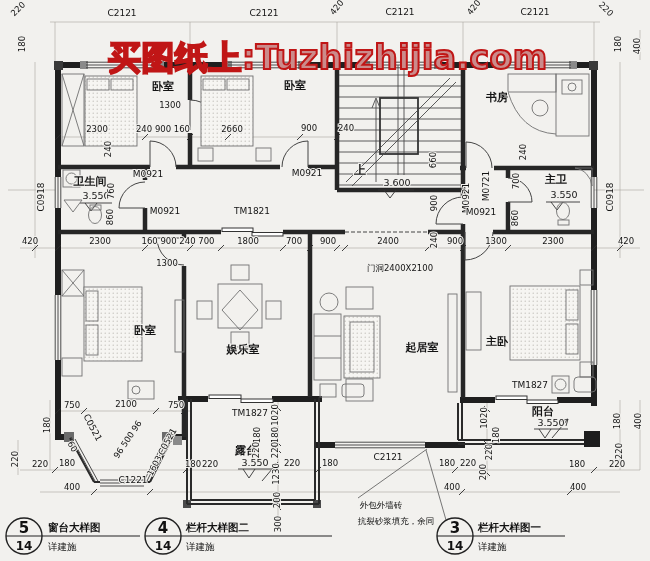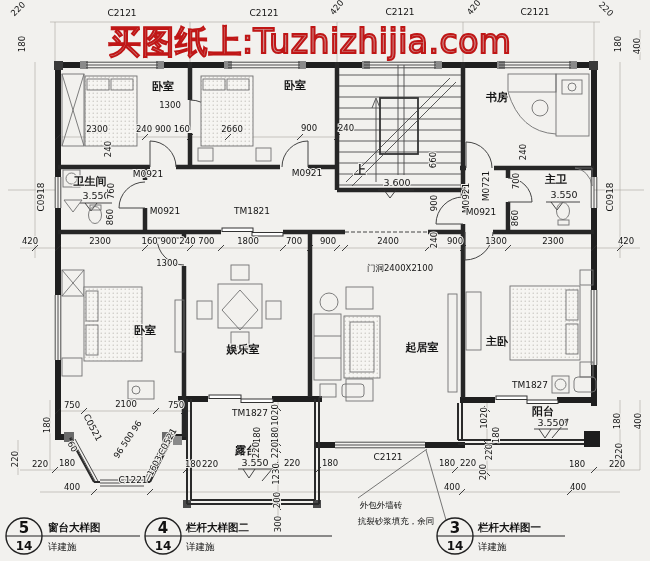--- a/index.html
+++ b/index.html
@@ -28,22 +28,22 @@
   .t-room{font-size:11px;font-weight:600;}
   .t-elev{font-size:9.5px;}
   .t-note{font-size:8.5px;}
   .t-up{font-size:12px;font-weight:700;}
   .bub-circle{stroke:#222;stroke-width:1.4;fill:none;}
   .bub-line{stroke:#222;stroke-width:1.1;fill:none;}
   .bub-num{font-size:15px;font-weight:700;fill:#111;}
   .bub-den{font-size:12px;font-weight:600;fill:#111;}
   .bub-title{font-size:10.5px;font-weight:600;fill:#111;text-anchor:start;}
   .bub-sub{font-size:9.5px;fill:#111;text-anchor:start;}
-  .watermark{position:absolute;left:108px;top:20px;width:540px;
-     font-size:33px;font-weight:400;letter-spacing:0.5px;white-space:nowrap;
+  .watermark{position:absolute;left:108px;top:36px;width:540px;
+     font-size:33px;font-weight:700;letter-spacing:0.5px;white-space:nowrap;
      color:rgba(255,242,242,0.55);
      -webkit-text-stroke:2px #c01616;
      text-shadow:0 0 1px #8c0f0f;}
 </style>
 </head>
 <body>
 
 <div id="stage">
 <svg id="plan-svg" width="650" height="561" viewBox="0 0 650 561" xmlns="http://www.w3.org/2000/svg">
   <defs>

